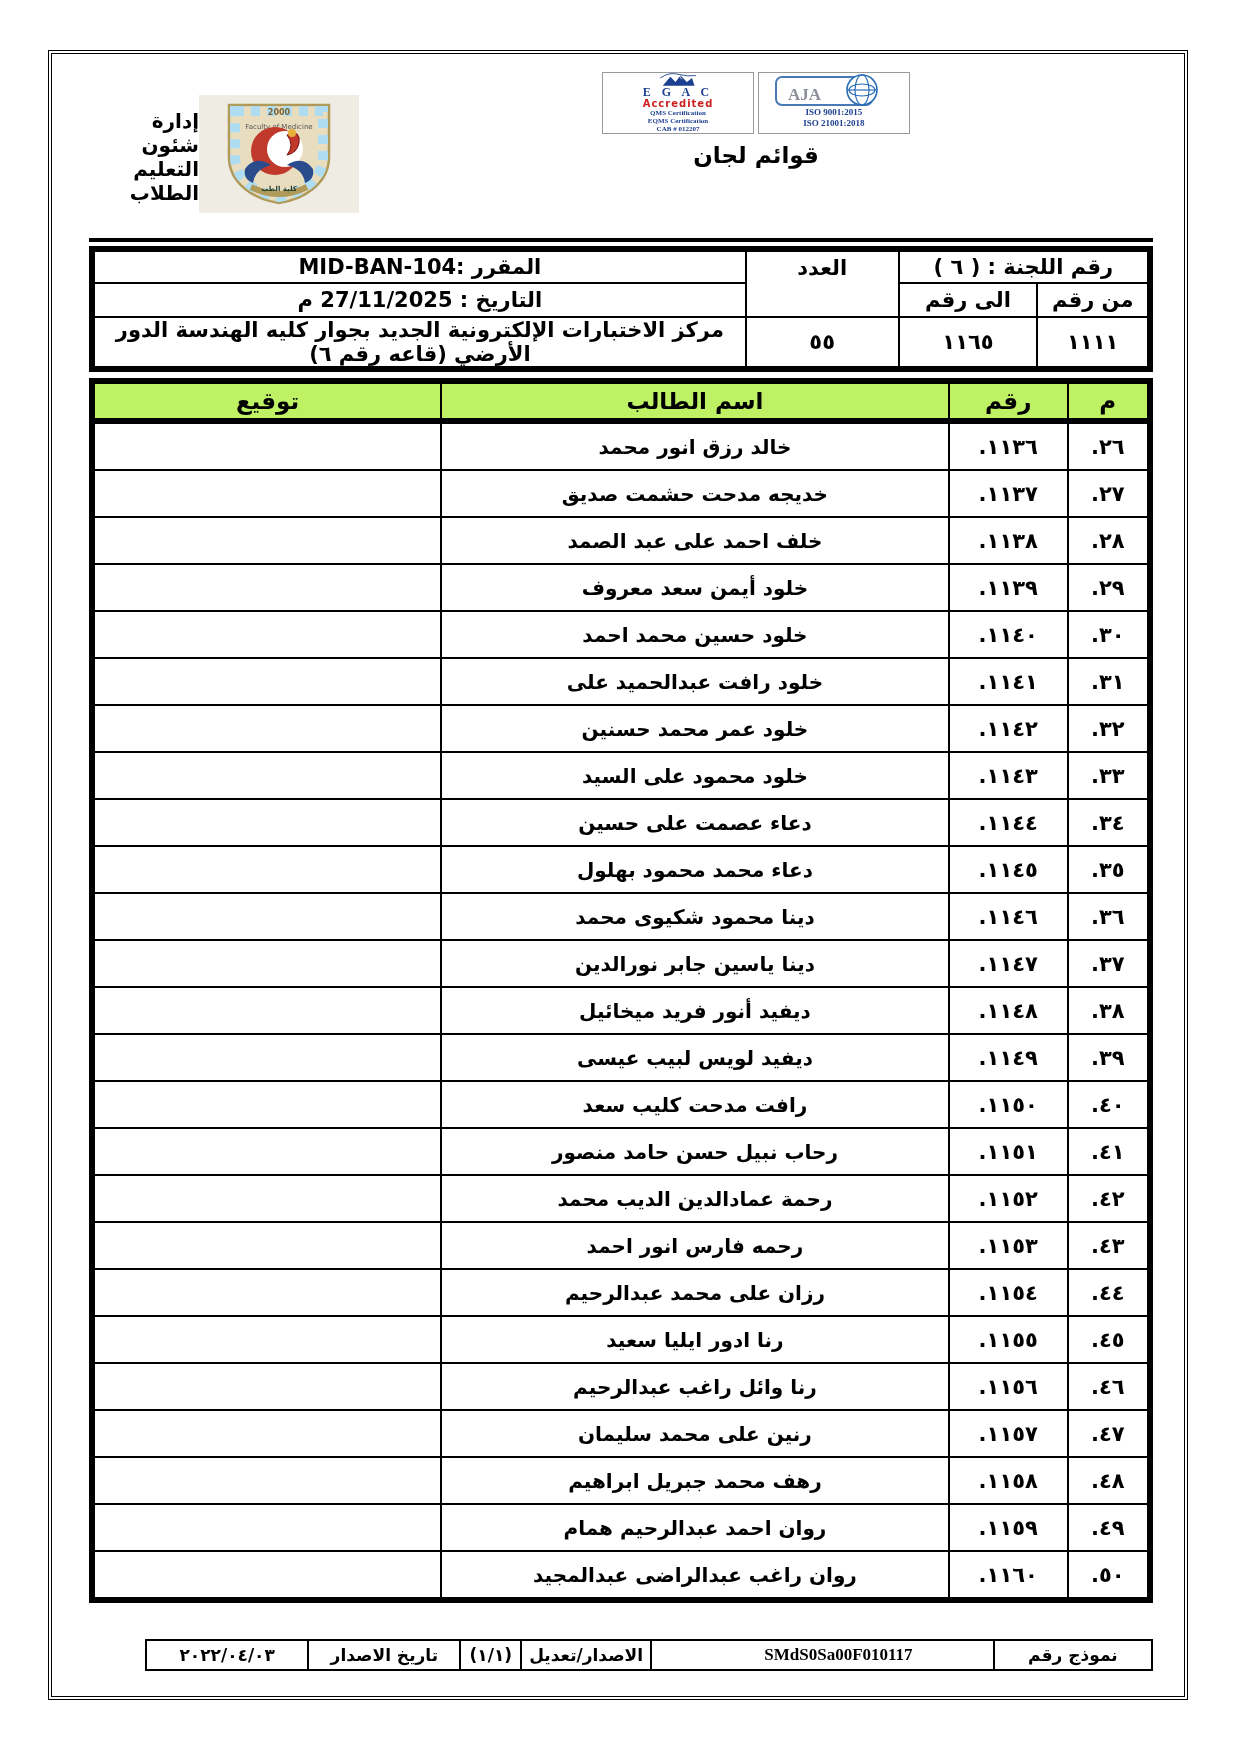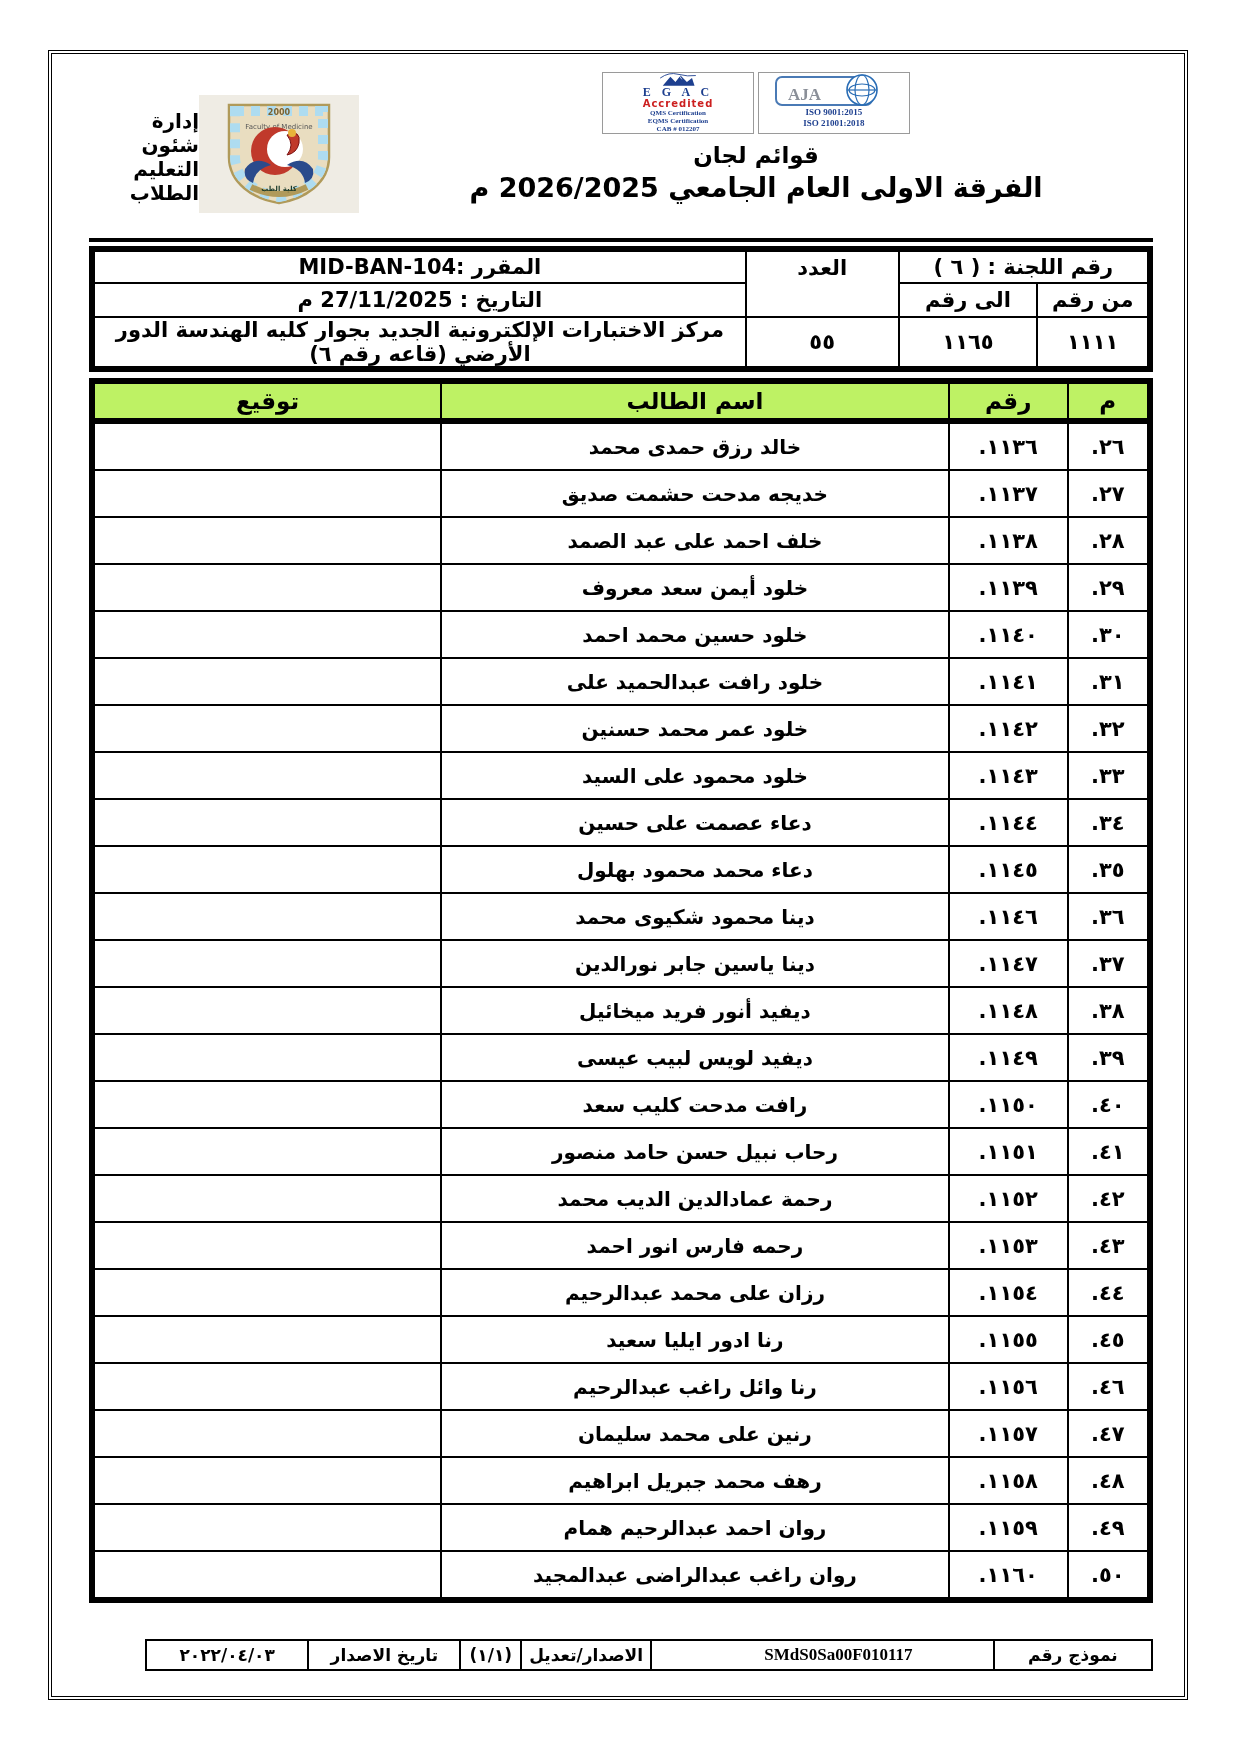--- a/index.html
+++ b/index.html
@@ -88,21 +88,20 @@
             <circle cx="88" cy="17" r="15" fill="#ffffff" stroke="#2a6db5" stroke-width="1.6"></circle>
             <ellipse cx="88" cy="17" rx="7" ry="15" fill="none" stroke="#2a6db5" stroke-width="1.2"></ellipse>
             <ellipse cx="88" cy="17" rx="13" ry="6" fill="none" stroke="#2a6db5" stroke-width="1.2"></ellipse>
             <line x1="73" y1="17" x2="103" y2="17" stroke="#2a6db5" stroke-width="1.2"></line>
           </svg>
           <div class="iso-line">ISO 9001:2015</div>
           <div class="iso-line">ISO 21001:2018</div>
         </div>
       </div>
       <div class="main-title">قوائم لجان</div>
-      <div class="sub-title">الفرقة الاولى العام الجامعي 2026/2025 م</div>
     </div>
 
     <div class="col-dept">
       <div class="logo-box">
         <svg width="160" height="110" viewBox="0 0 160 110">
           <path d="M30 6 h100 v52 c0 26 -24 42 -50 46 C54 100 30 84 30 58 Z" fill="#e9ddc0" stroke="#b09a5a" stroke-width="2.5"></path>
           <path d="M36 12 h88 v46 c0 22 -21 36 -44 40 C57 94 36 80 36 58 Z" fill="none" stroke="#aedcf0" stroke-width="10" stroke-dasharray="9 7" stroke-linecap="butt"></path>
           <text x="80" y="16" text-anchor="middle" font-size="8" font-weight="bold" fill="#7a6333">2000</text>
           <text x="80" y="30" text-anchor="middle" font-size="7" fill="#555" transform="rotate(0 80 30)">Faculty of Medicine</text>
           <circle cx="76" cy="52" r="24" fill="#c0392b"></circle>
@@ -164,21 +163,21 @@
         <th>م</th>
         <th>رقم</th>
         <th>اسم الطالب</th>
         <th>توقيع</th>
       </tr>
     </thead>
     <tbody>
         <tr>
           <td class="serial-cell">٢٦.</td>
           <td class="id-cell">١١٣٦.</td>
-          <td class="name-cell">خالد رزق حمدى محمد</td>
+          <td class="name-cell">خالد رزق انور محمد</td>
           <td class="signature-cell"></td>
         </tr>
         <tr>
           <td class="serial-cell">٢٧.</td>
           <td class="id-cell">١١٣٧.</td>
           <td class="name-cell">خديجه مدحت حشمت صديق</td>
           <td class="signature-cell"></td>
         </tr>
         <tr>
           <td class="serial-cell">٢٨.</td>

